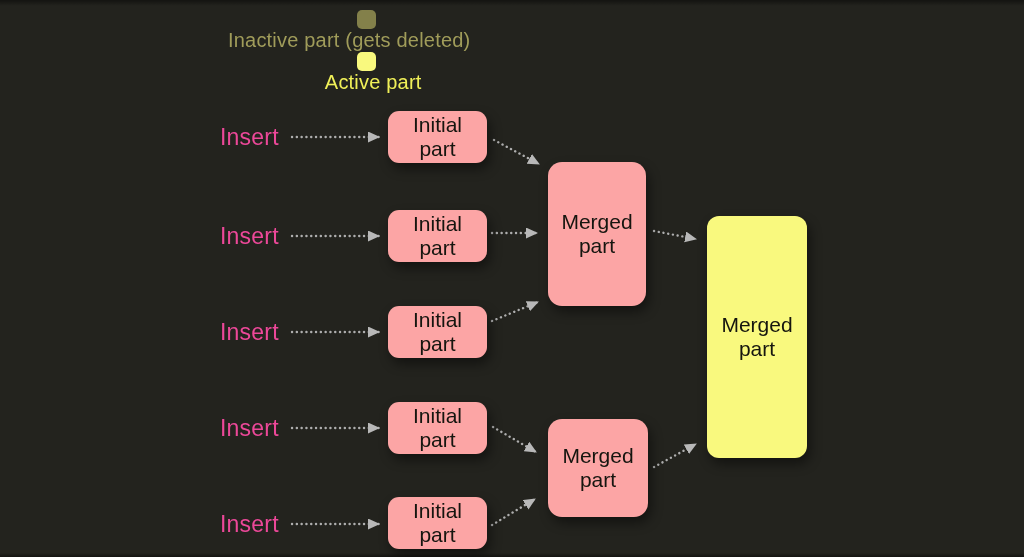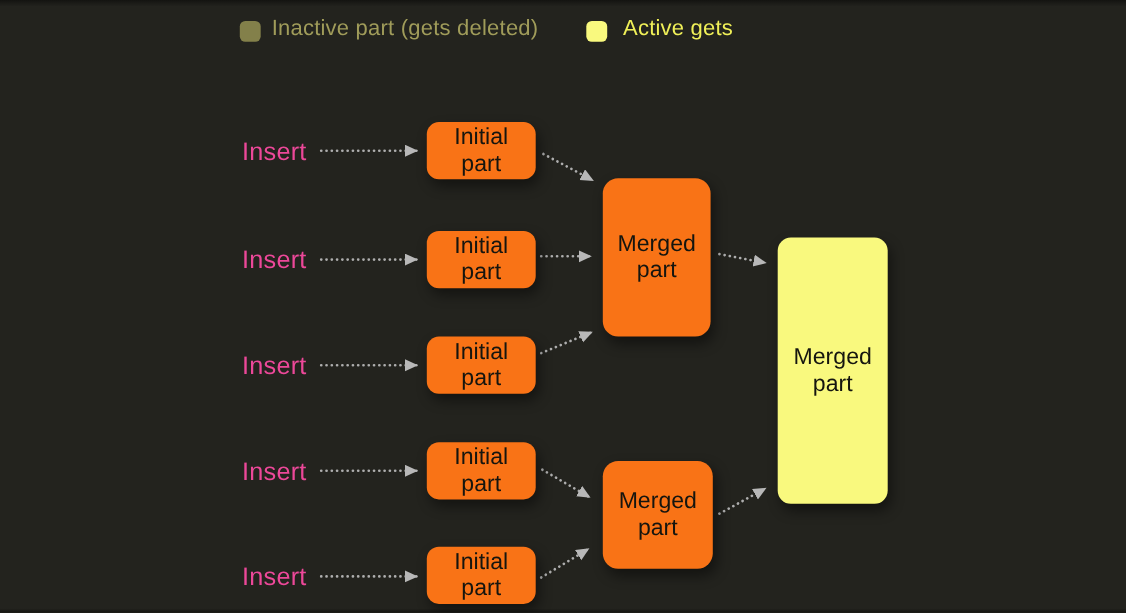--- a/index.html
+++ b/index.html
@@ -27,21 +27,22 @@
     width: 100%; height: 4px;
     background: linear-gradient(to top, rgba(0,0,0,0.45), rgba(0,0,0,0));
   }
   
   .legend {
     position: absolute;
     top: 10px;
     left: 218px;
     height: 28px;
     display: flex;
-    align-items: flex-end;
+    align-items: center;
+    flex-direction: column;
   }
   .legend-swatch {
     width: 19px;
     height: 19px;
     border-radius: 5px;
     flex: 0 0 auto;
   }
   .legend-swatch.inactive { background: #83804a; }
   .legend-swatch.active   { background: #f9f97e; }
   .legend-label {
@@ -63,21 +64,21 @@
     position: absolute;
     display: flex;
     align-items: center;
     justify-content: center;
     text-align: center;
     color: #15150f;
     font-size: 21px;
     line-height: 24px;
     box-shadow: 3px 6px 12px rgba(0,0,0,0.45);
   }
-  .node.inactive { background: #f97316; }
+  .node.inactive { background: #fca5a5; }
   .node.active   { background: #f9f97e; }
   .node.initial  { left: 388px; width: 99px; height: 52px; border-radius: 11px; }
   .node .inner   { width: 80px; }
   #merged-1 { left: 548px; top: 162px; width: 98px;  height: 144px; border-radius: 14px; }
   #merged-2 { left: 548px; top: 419px; width: 100px; height: 98px;  border-radius: 14px; }
   #merged-final { left: 707px; top: 216px; width: 100px; height: 242px; border-radius: 12px; }
   
   .insert-label {
     position: absolute;
     left: 220px;
@@ -106,21 +107,21 @@
 </style>
 </head>
 <body>
 
 <div id="canvas">
 
   <div class="legend">
     <span class="legend-swatch inactive"></span>
     <span class="legend-label inactive">Inactive part (gets deleted)</span>
     <span class="legend-swatch active"></span>
-    <span class="legend-label active">Active gets</span>
+    <span class="legend-label active">Active part</span>
   </div>
 
   <svg id="arrows">
     <defs>
       <marker id="ah" markerUnits="userSpaceOnUse" markerWidth="14" markerHeight="12" refX="11" refY="5.5" orient="auto">
         <path d="M0,0 L12,5.5 L0,11 Z" fill="#b8b8b8"></path>
       </marker>
     </defs>
 
     <line x1="292" y1="137" x2="379" y2="137" marker-end="url(#ah)"></line>

